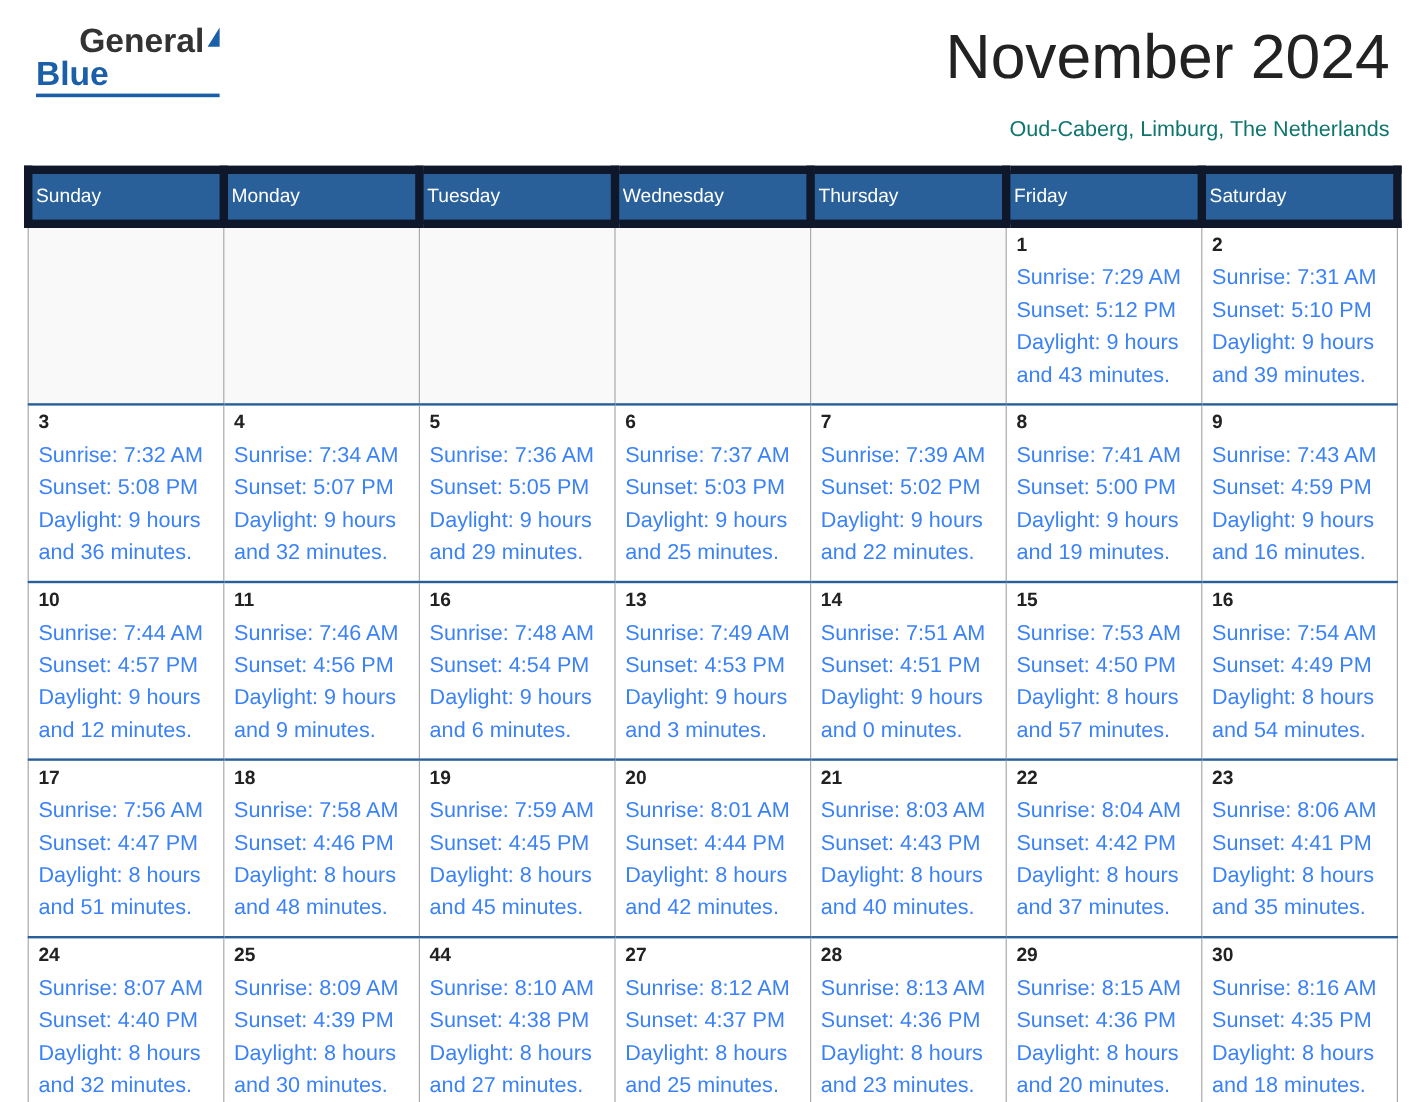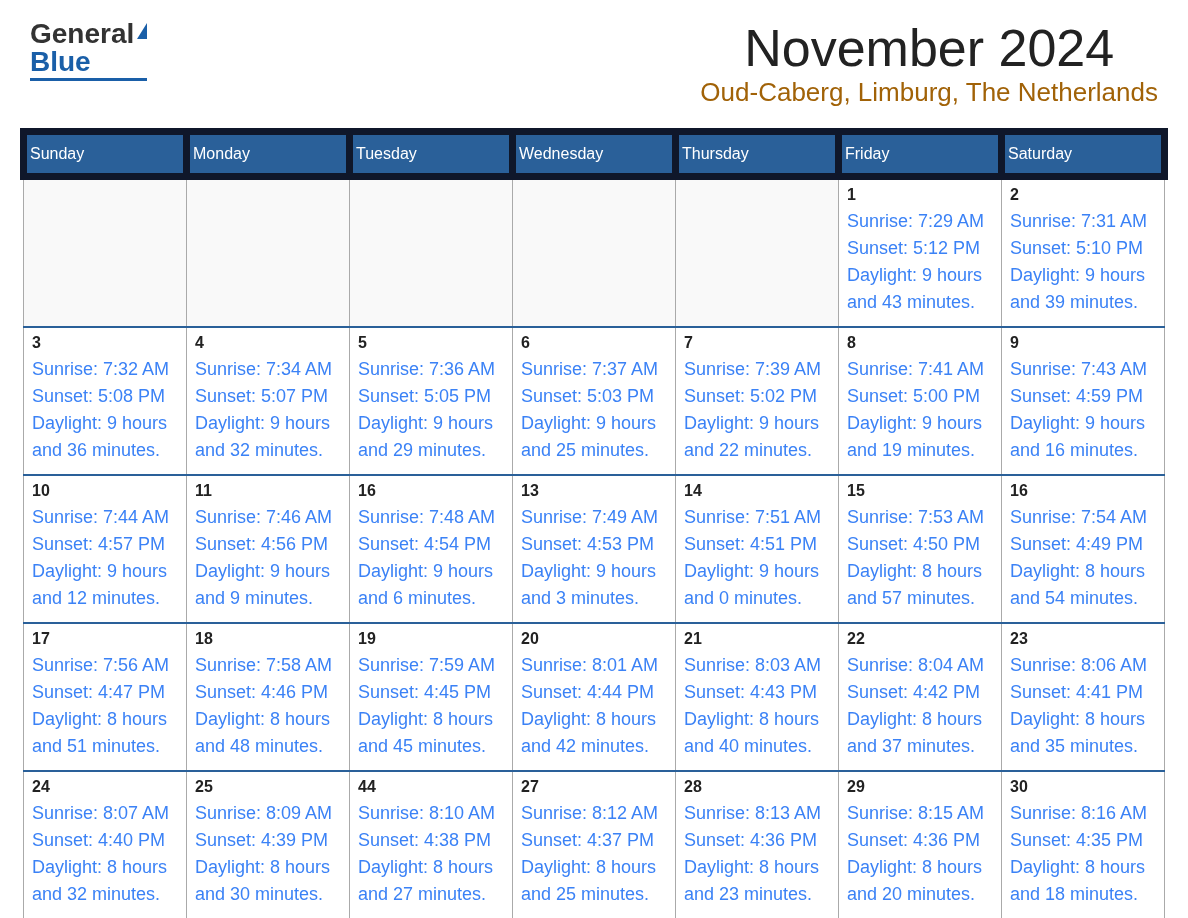--- a/index.html
+++ b/index.html
@@ -54,23 +54,24 @@
       text-align: right;
     }
     .month-title {
       font-size: 52px;
       font-weight: 300;
       color: #222;
       line-height: 1.1;
       text-align: center;
     }
     .location {
-      font-size: 26px;
-      color: #a16207;
+      font-size: 18px;
+      color: #0f766e;
       font-weight: normal;
+      margin-top: 20px;
     }
     .calendar {
       margin: 10px 20px 20px 20px;
       border-collapse: collapse;
       width: calc(100% - 40px);
       border: 1px solid #999;
     }
     .calendar th {
       background: #2a6099;
       color: #fff;
@@ -104,21 +105,21 @@
     }
     tr.week-row td {
       border-top: 2px solid #2a6099;
     }
   </style>
 </head>
 <body>
 
 <div class="header">
   <div class="logo">
-    <div style="display:flex;align-items:center;">
+    <div style="display:flex;align-items:center;margin-left:36px;">
       <span class="logo-general">General</span>
       <span class="logo-triangle"></span>
     </div>
     <div style="display:flex;align-items:center;">
       <span class="logo-blue">Blue</span>
     </div>
     <div class="logo-line"></div>
   </div>
   <div class="title-block">
     <div class="month-title">November 2024</div>

